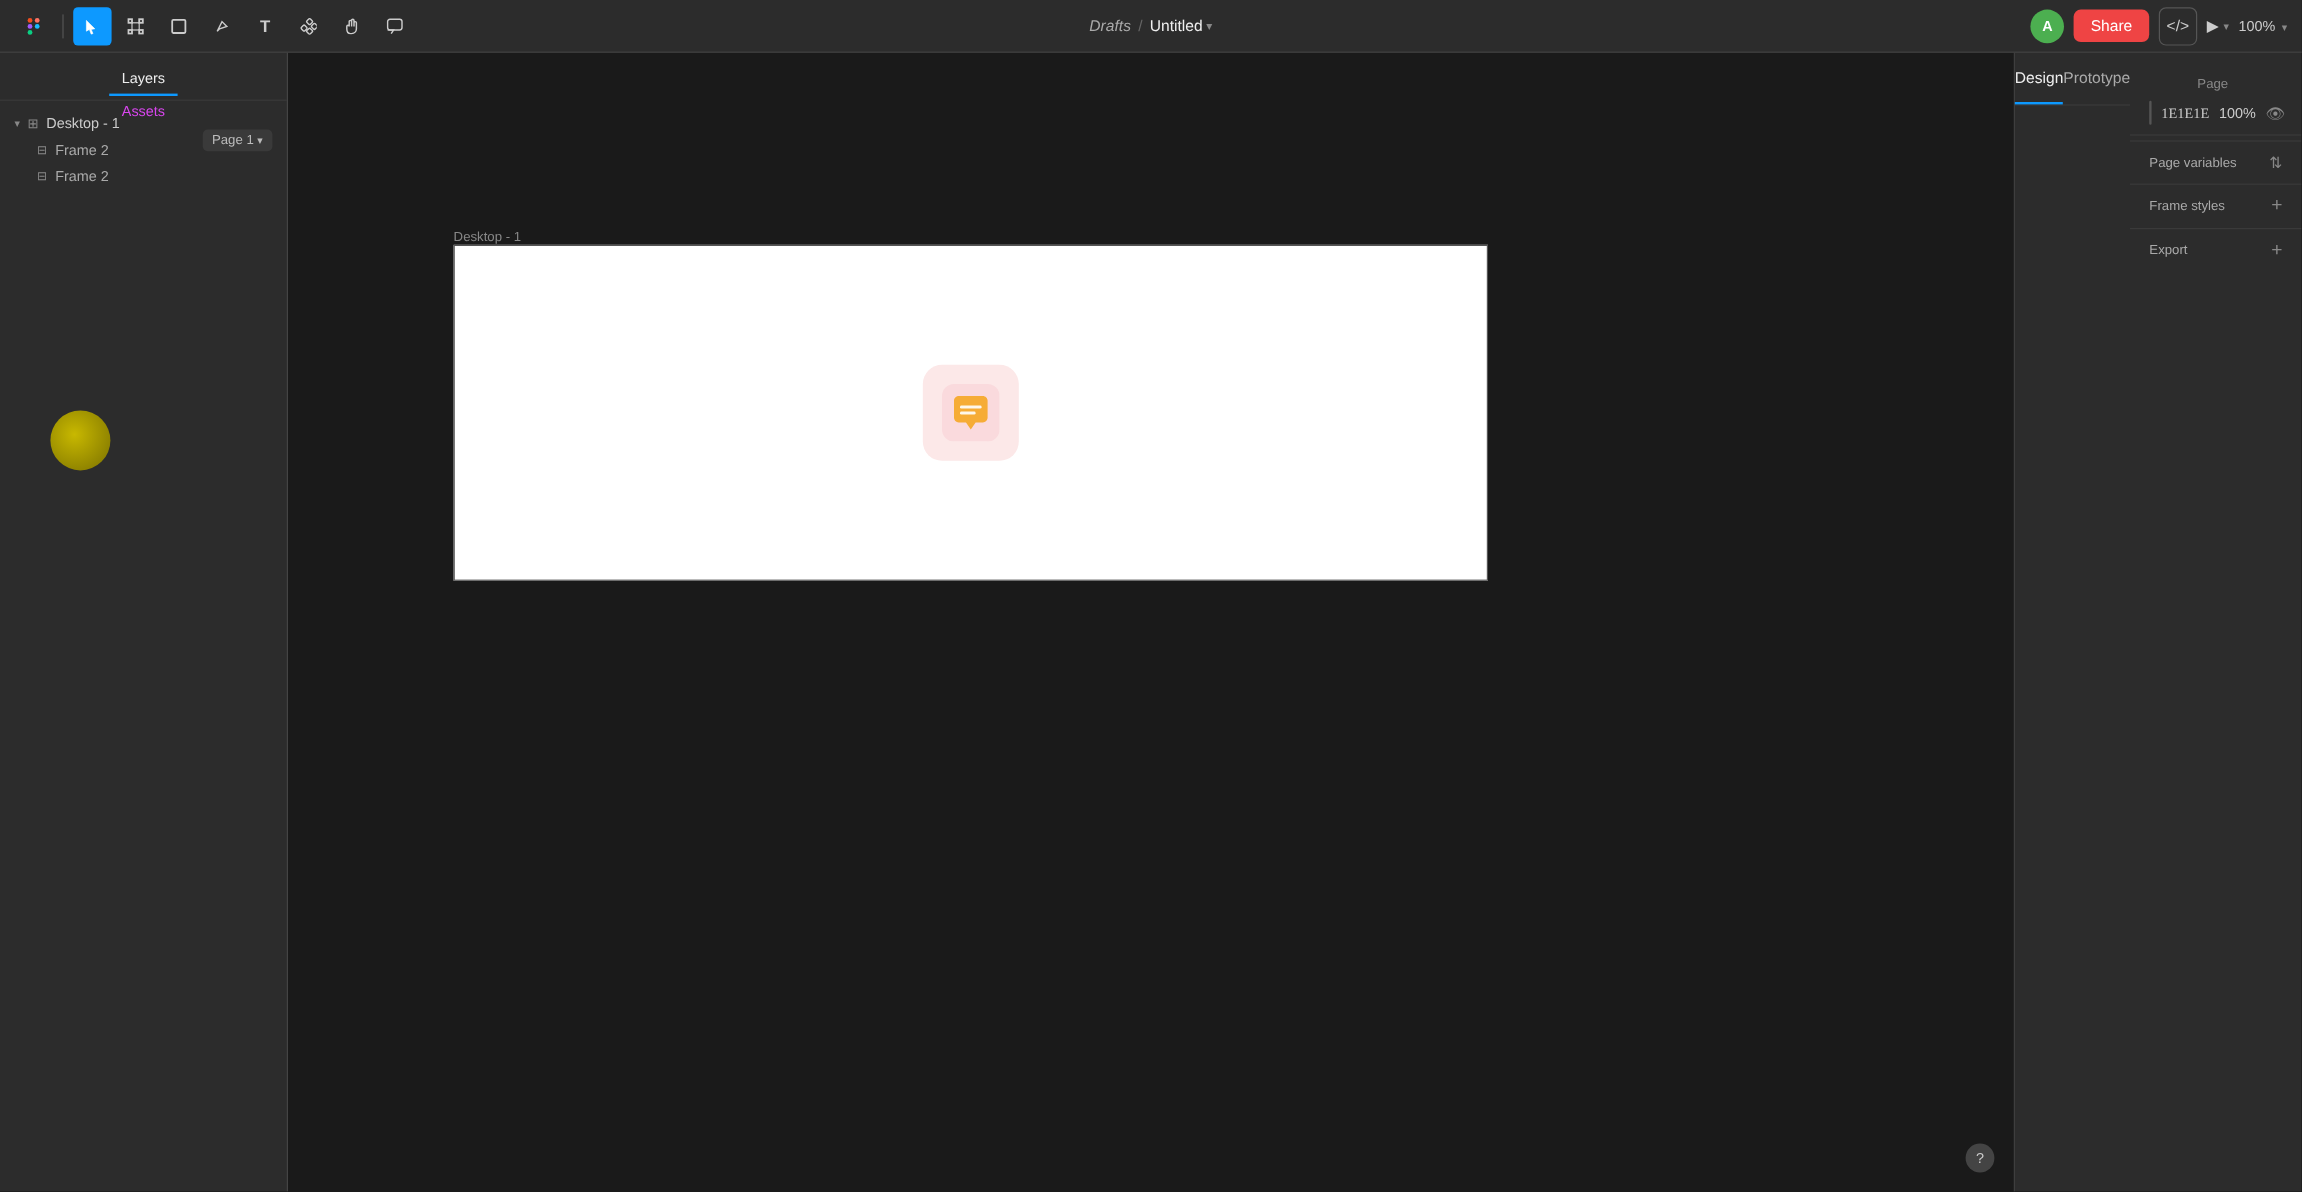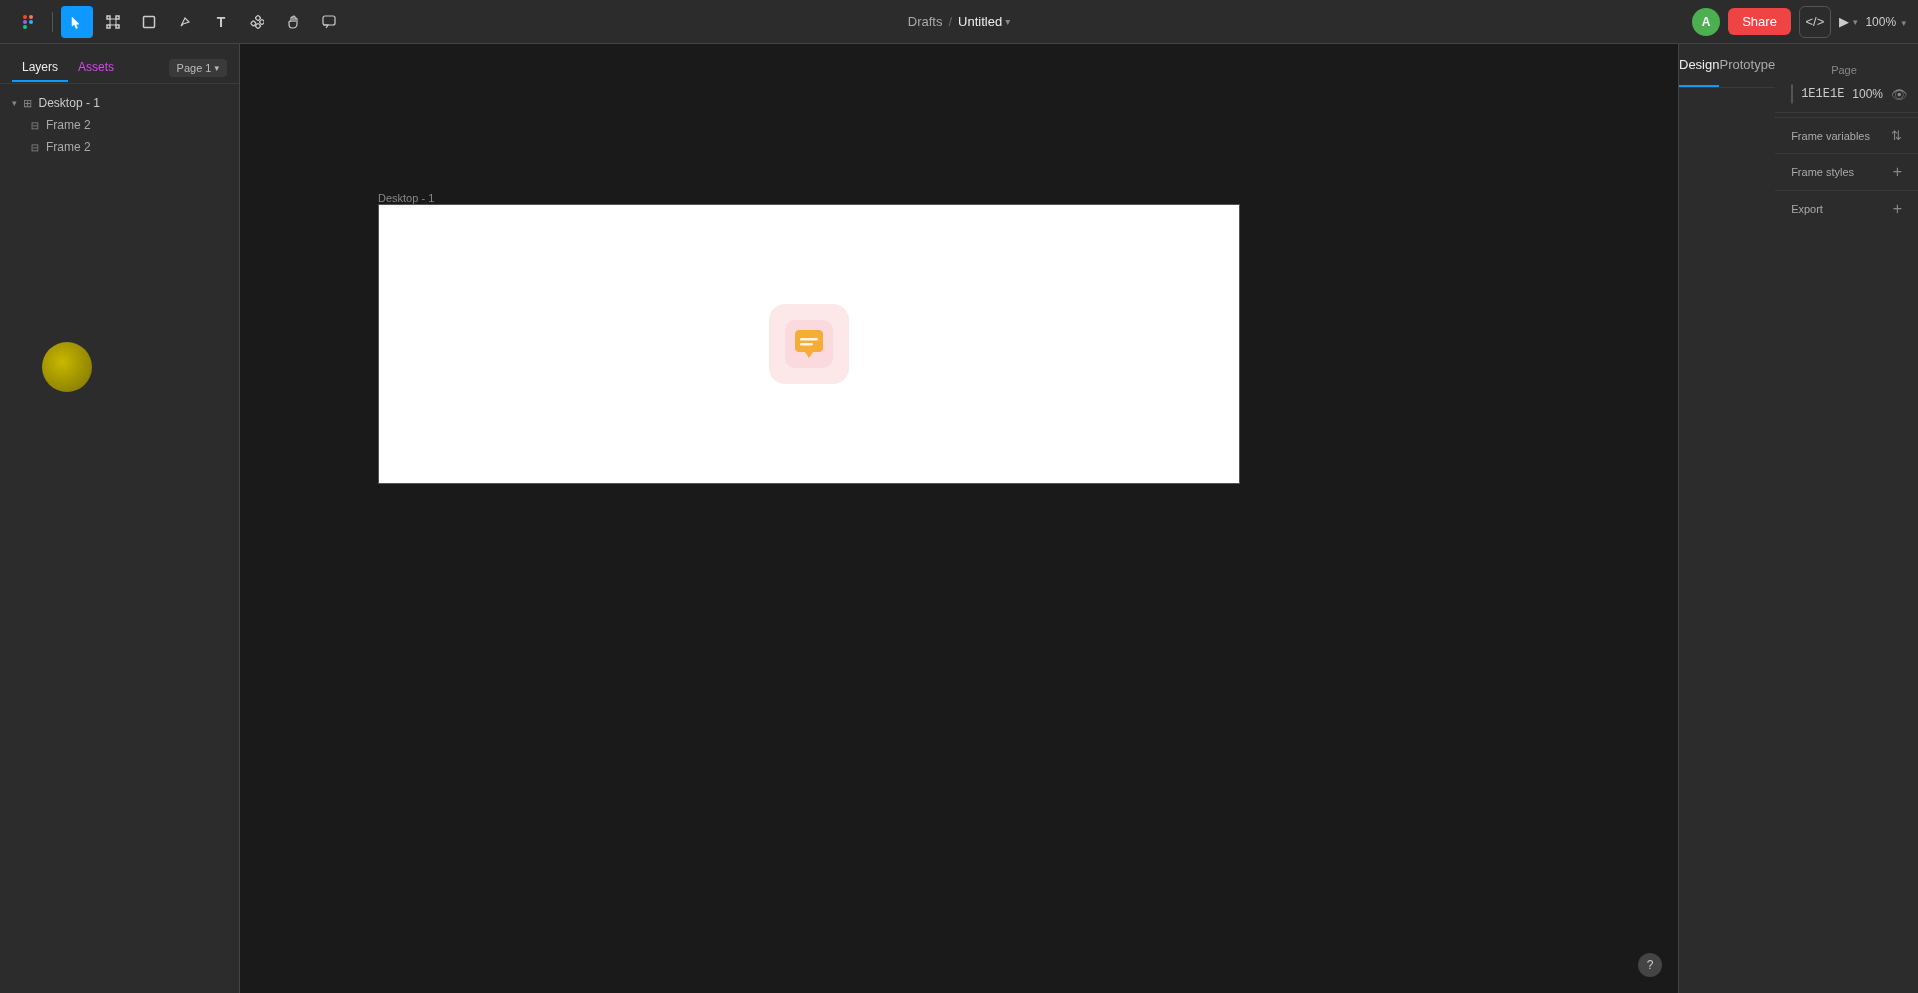--- a/index.html
+++ b/index.html
@@ -144,20 +144,21 @@
       flex-direction: column;
       flex-shrink: 0;
     }
     #left-tabs {
       display: flex;
       align-items: center;
       padding: 8px 12px 0;
       gap: 0;
       border-bottom: 1px solid #3a3a3a;
       height: 40px;
+      flex-direction: column;
     }
     .left-tab {
       padding: 6px 10px;
       color: #d946ef;
       cursor: pointer;
       font-size: 12px;
       border-bottom: 2px solid transparent;
     }
     .left-tab.active {
       color: #eee;
@@ -335,21 +336,21 @@
     }
     .color-swatch {
       width: 20px;
       height: 20px;
       border-radius: 3px;
       border: 1px solid #555;
     }
     .color-value {
       font-size: 12px;
       color: #ccc;
-      font-family: Liberation Mono, monospace;
+      font-family: Liberation Serif, serif;
     }
     .opacity-value {
       font-size: 12px;
       color: #ccc;
       margin-left: auto;
     }
     .eye-icon {
       font-size: 13px;
       color: #888;
       cursor: pointer;
@@ -441,21 +442,21 @@
 
     <button class="tool-btn" title="Comment">
       <svg width="14" height="14" viewBox="0 0 14 14" fill="none">
         <rect x="1" y="1" width="12" height="9" rx="2" stroke="#ccc" stroke-width="1.2" fill="none"></rect>
         <path d="M4 13L6 10H1" stroke="#ccc" stroke-width="1.2" fill="none"></path>
       </svg>
     </button>
   </div>
 
   <div id="topbar-center">
-    <span style="color:#aaa;cursor:pointer;">Drafts</span>
+    <span style="color:#aaa;cursor:pointer;font-style:italic;">Drafts</span>
     <span style="color:#666;">/</span>
     <span class="file-name">
       <span>Untitled</span>
       <span style="font-size:10px;color:#888;">▾</span>
     </span>
   </div>
 
   <div id="topbar-right">
     <div class="avatar">
       <span>A</span>
@@ -559,21 +560,21 @@
           <div class="color-swatch" style="background:#1e1e1e;"></div>
           <span class="color-value">1E1E1E</span>
           <span class="opacity-value">100%</span>
           <span class="eye-icon">👁</span>
         </div>
       </div>
 
       <div class="divider"></div>
 
       <div class="section-header">
-        <span>Frame variables</span>
+        <span>Page variables</span>
         <span class="sort-icon">⇅</span>
       </div>
 
       <div class="divider"></div>
 
       <div class="section-header">
         <span>Frame styles</span>
         <span class="plus-btn">+</span>
       </div>
 

